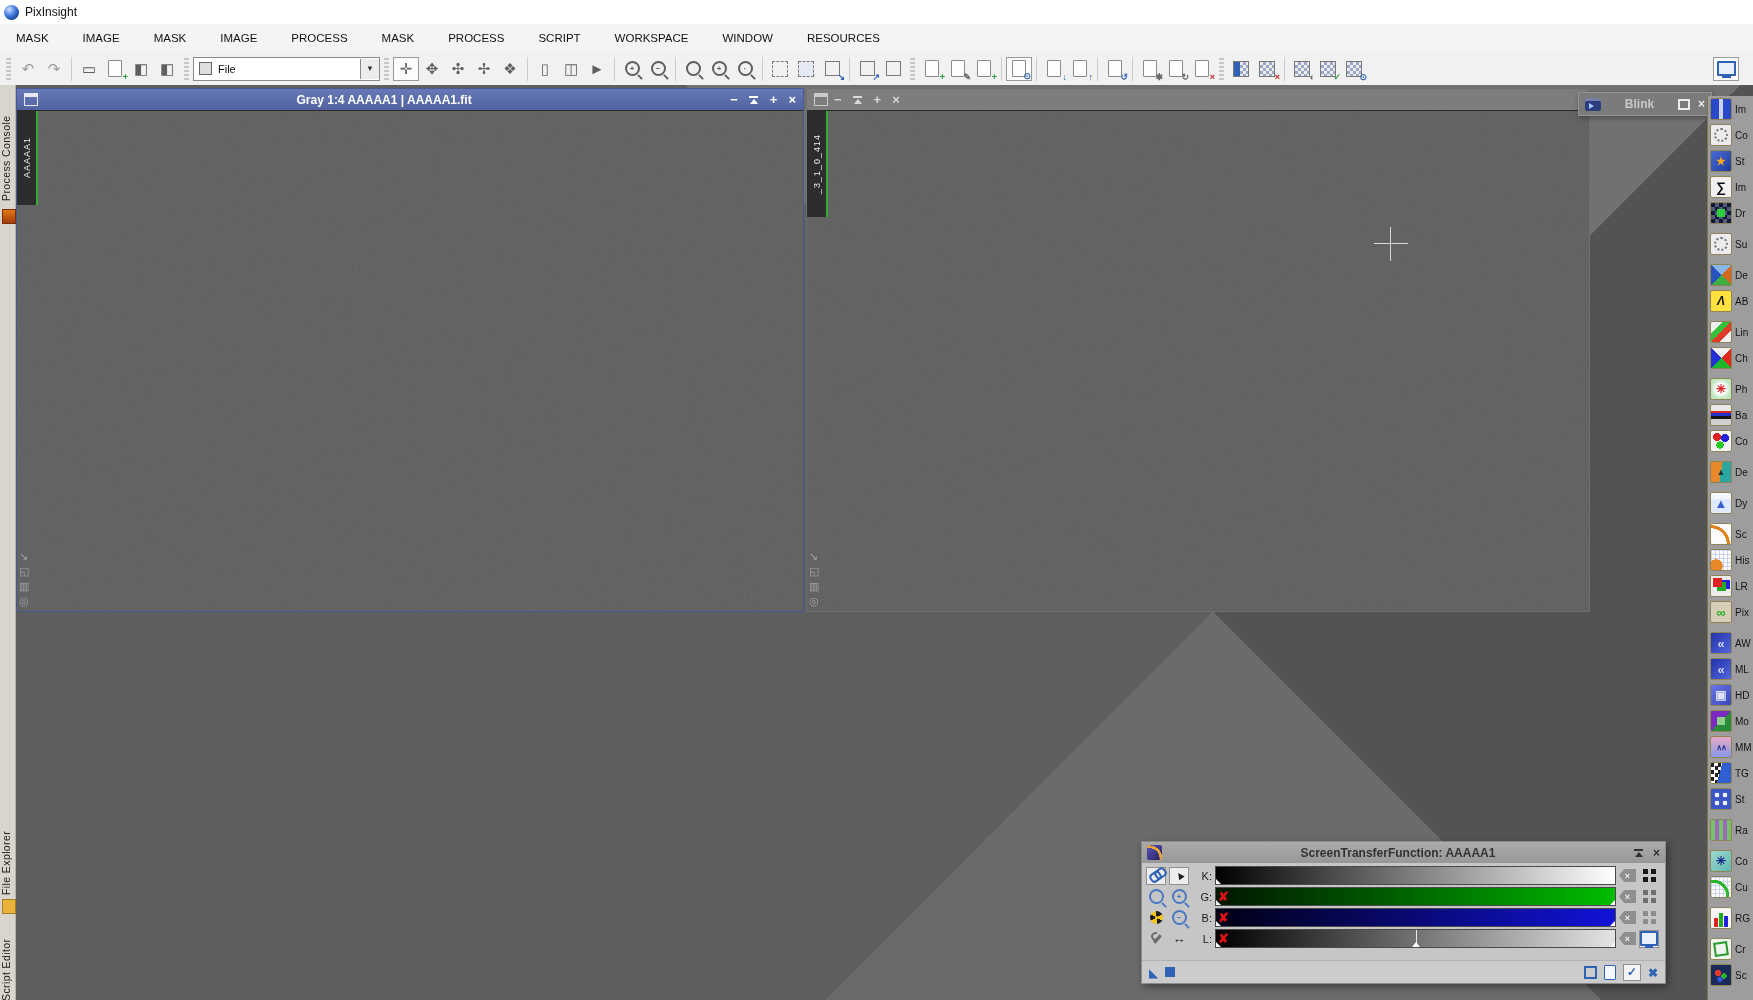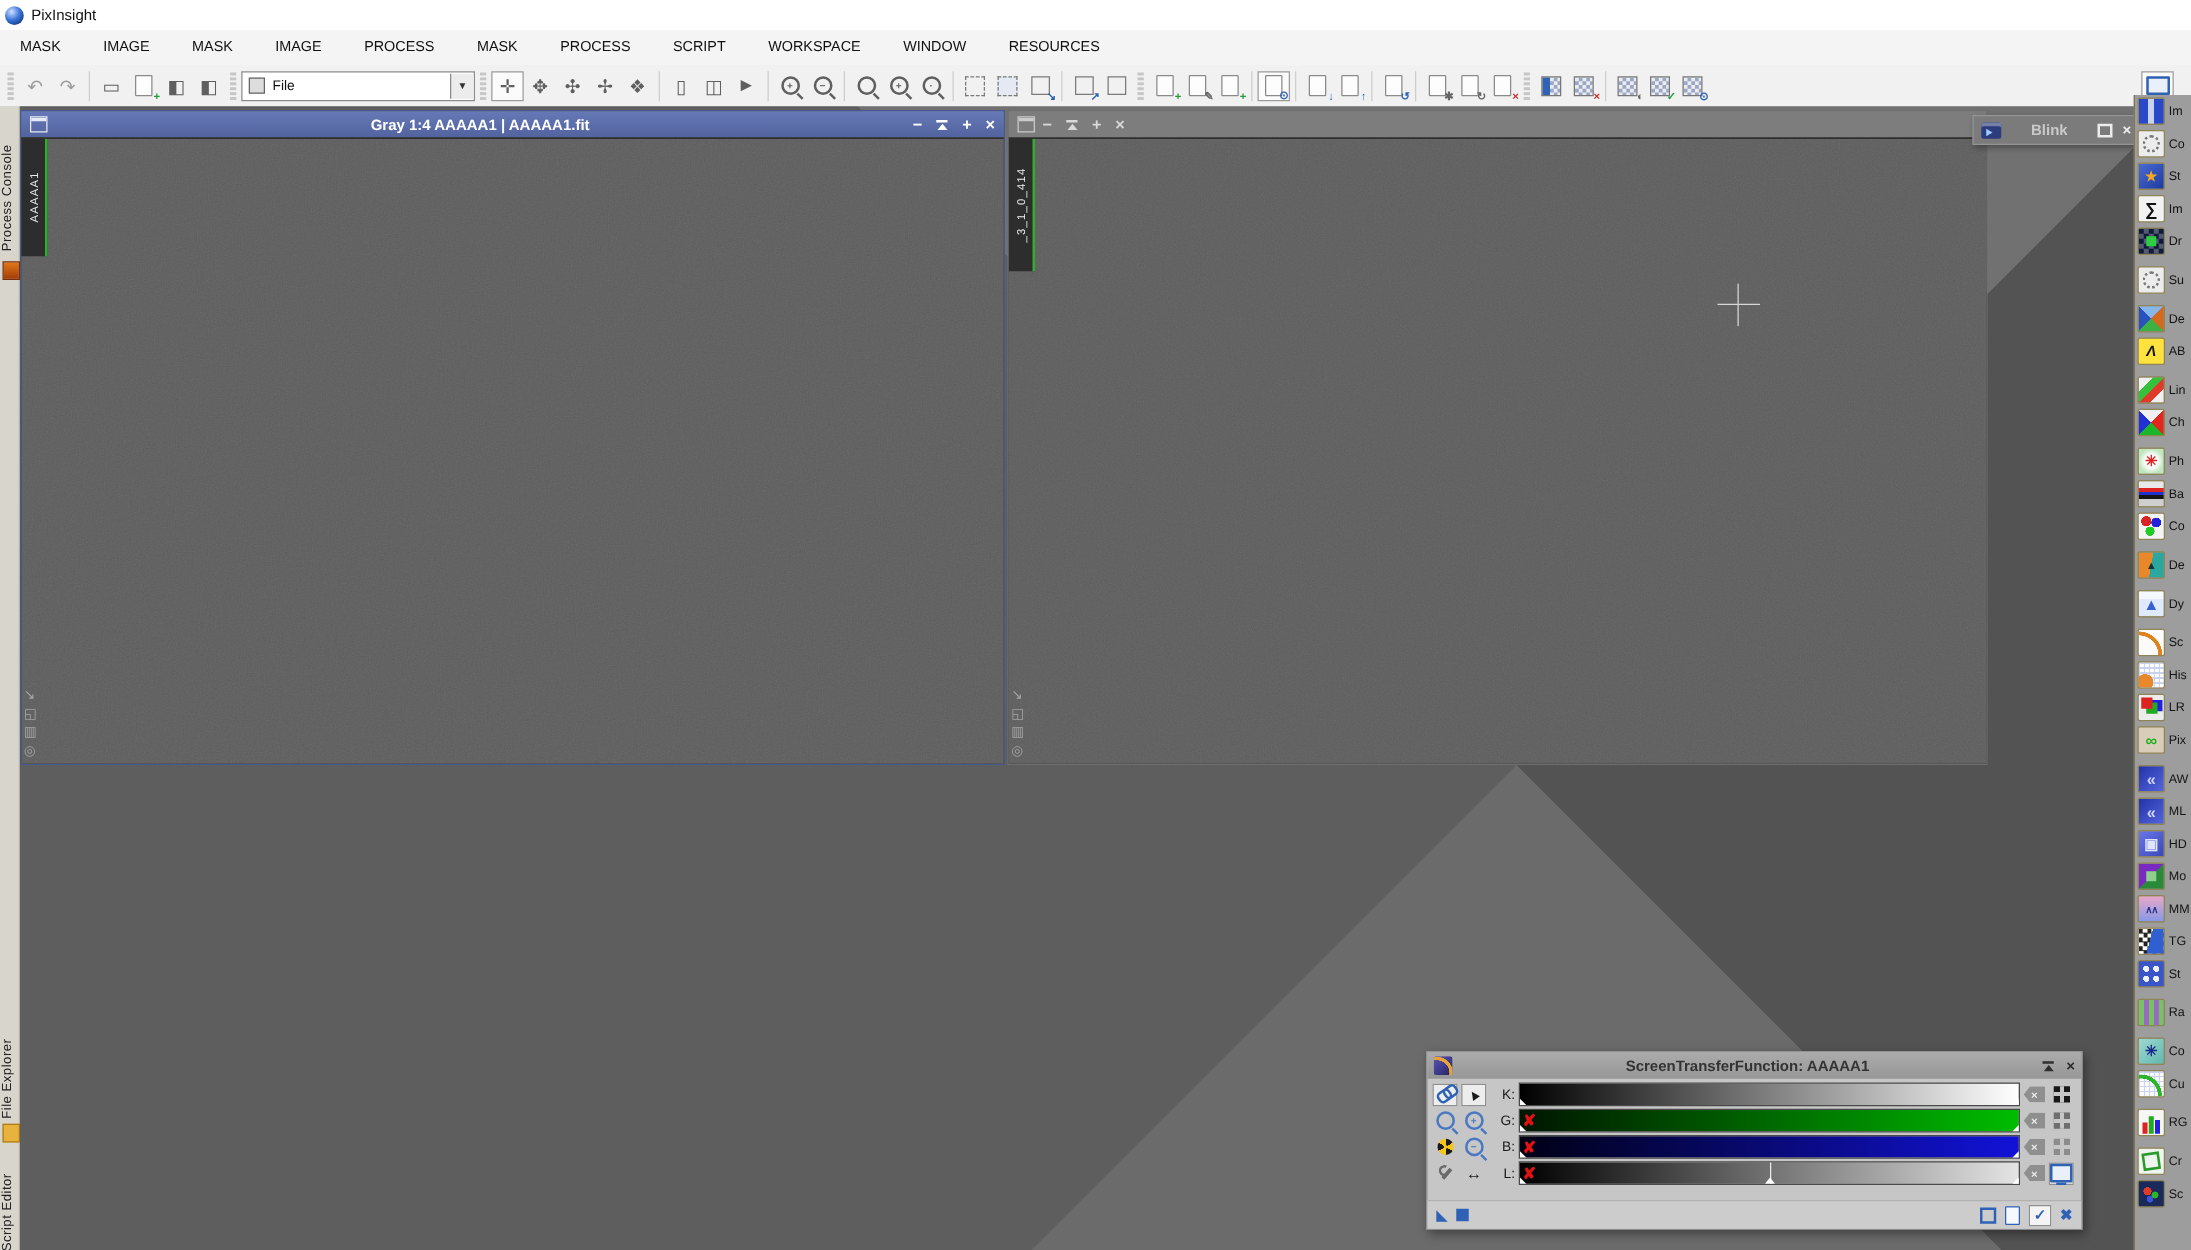--- a/index.html
+++ b/index.html
@@ -133,21 +133,21 @@
   .leftdock{position:absolute;left:0;top:85px;width:16px;bottom:0;background:#d8d5cd;border-right:1px solid #b5b2aa;box-sizing:border-box}
   .dlabel{position:absolute;left:0;width:15px;writing-mode:vertical-rl;transform:rotate(180deg);font-size:10.5px;color:#222;text-align:center;letter-spacing:.4px;white-space:nowrap}
   .dl-pc{top:27px;height:92px}
   .dl-fe{top:746px;height:64px}
   .dl-se{top:852px;height:66px}
   .dicon{position:absolute;left:2px;width:12px;height:13px}
   .di-pc{top:124px;background:linear-gradient(#e07818,#a33c08);border:1px solid #7a2d06}
   .di-fe{top:814px;background:#e8b33c;border:1px solid #a87d1f}
 
   
-  .procexp{position:absolute;right:0;top:76px;width:46px;bottom:0;background:#9d9d9d;border-left:1px solid #7d7450;box-sizing:border-box;display:flex;flex-direction:column;padding:2px 0 0 2px;overflow:hidden}
+  .procexp{position:absolute;right:0;top:96px;width:46px;bottom:0;background:#9d9d9d;border-left:1px solid #7d7450;box-sizing:border-box;display:flex;flex-direction:column;padding:2px 0 0 2px;overflow:hidden}
   .pitem{display:flex;align-items:center;gap:3px;margin-bottom:4px;flex:none}
   .pitem.gap{margin-top:5px}
   .pic{flex:none;width:22px;height:22px;border:1px solid #8f8455;border-radius:2px;box-sizing:border-box;display:flex;align-items:center;justify-content:center;overflow:hidden;font-weight:bold}
   .plabel{font-size:10px;color:#141414;white-space:nowrap}
   .p1{background:linear-gradient(90deg,#2a49c8 0 38%,#c9d2ef 38% 62%,#2a49c8 62%)}
   .p2,.p6{background:#ececec}
   .p2::before,.p6::before{content:"";width:10px;height:10px;border:2.5px dotted #777;border-radius:50%}
   .p3{background:linear-gradient(135deg,#4a6cd4,#1d3a9e)}
   .p3::before{content:"★";color:#f5a623;font-size:11px}
   .p4{background:#f2f2f2}.p4::before{content:"∑";color:#111;font-size:14px}

